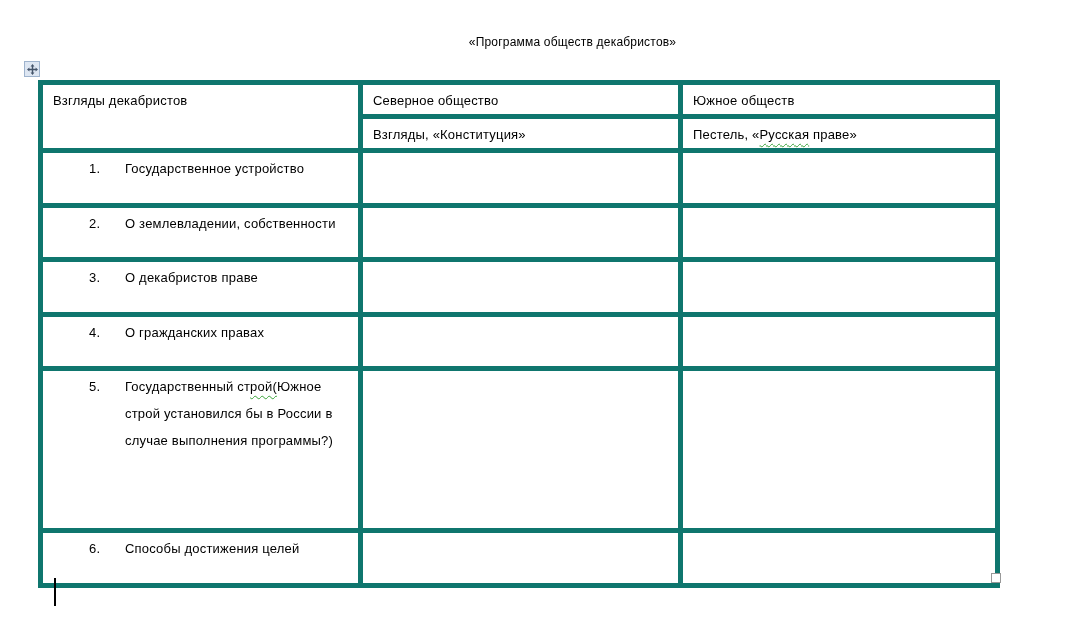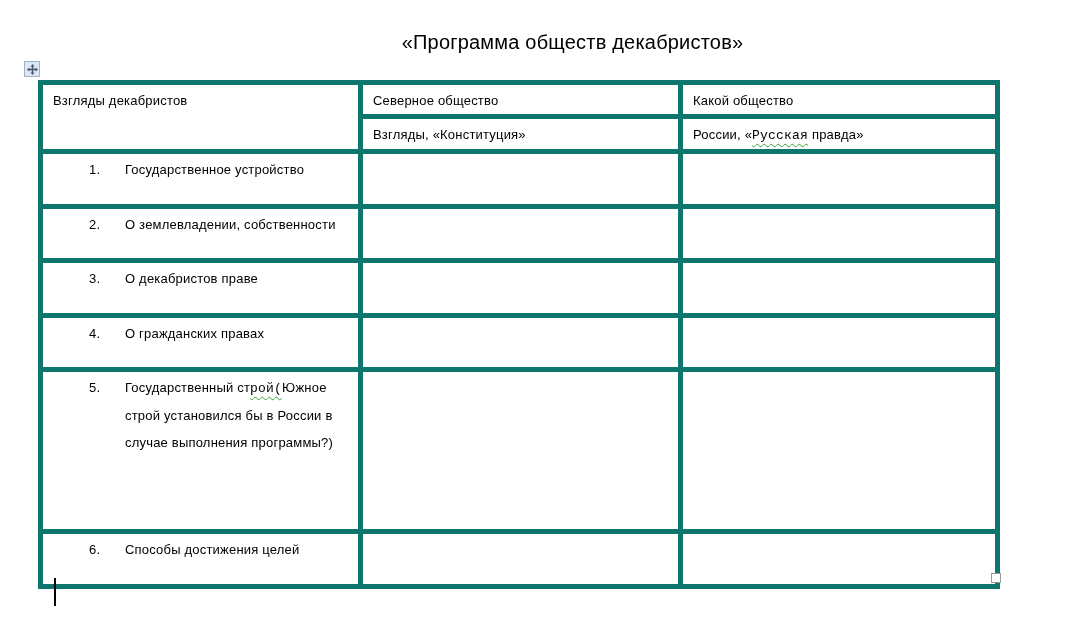--- a/index.html
+++ b/index.html
@@ -16,21 +16,21 @@
     overflow: hidden;
   }
   .title {
     position: absolute;
     top: 30px;
     left: 0;
     width: 100%;
     box-sizing: border-box;
     padding-left: 64px;
     text-align: center;
-    font-size: 20px;
+    font-size: 12px;
     line-height: 24px;
     letter-spacing: 0.2px;
   }
   .move-handle {
     position: absolute;
     left: 24px;
     top: 61px;
     width: 14px;
     height: 14px;
     border: 1px solid #9eb3cd;
@@ -68,21 +68,20 @@
     width: 36px;
     margin-left: 36px;
   }
   .lbl { flex: 1 1 auto; padding-right: 2px; }
   .squiggle {
     text-decoration-line: underline;
     text-decoration-style: wavy;
     text-decoration-color: #3aa33a;
     text-decoration-thickness: 1px;
     text-underline-offset: 4px;
-    font-family: Liberation Mono, monospace;
   }
   .caret {
     position: absolute;
     left: 54px;
     top: 578px;
     width: 2px;
     height: 28px;
     background: #000000;
   }
   .resize-handle {
@@ -109,25 +108,25 @@
 <table class="doc-table">
   <colgroup>
     <col style="width:320px">
     <col style="width:320px">
     <col style="width:317px">
   </colgroup>
   <tbody>
     <tr class="hr1">
       <td rowspan="2">Взгляды декабристов</td>
       <td>Северное общество</td>
-      <td>Какой общество</td>
+      <td>Южное обществ</td>
     </tr>
     <tr class="hr2">
       <td>Взгляды, «Конституция»</td>
-      <td><span>России, «</span><span class="squiggle">Русская</span><span> правда»</span></td>
+      <td><span>Пестель, «</span><span class="squiggle">Русская</span><span> праве»</span></td>
     </tr>
 
     <tr class="dr-a">
       <td>
         <div class="li">
           <span class="num">1.</span>
           <span class="lbl">Государственное устройство</span>
         </div>
       </td>
       <td></td>

